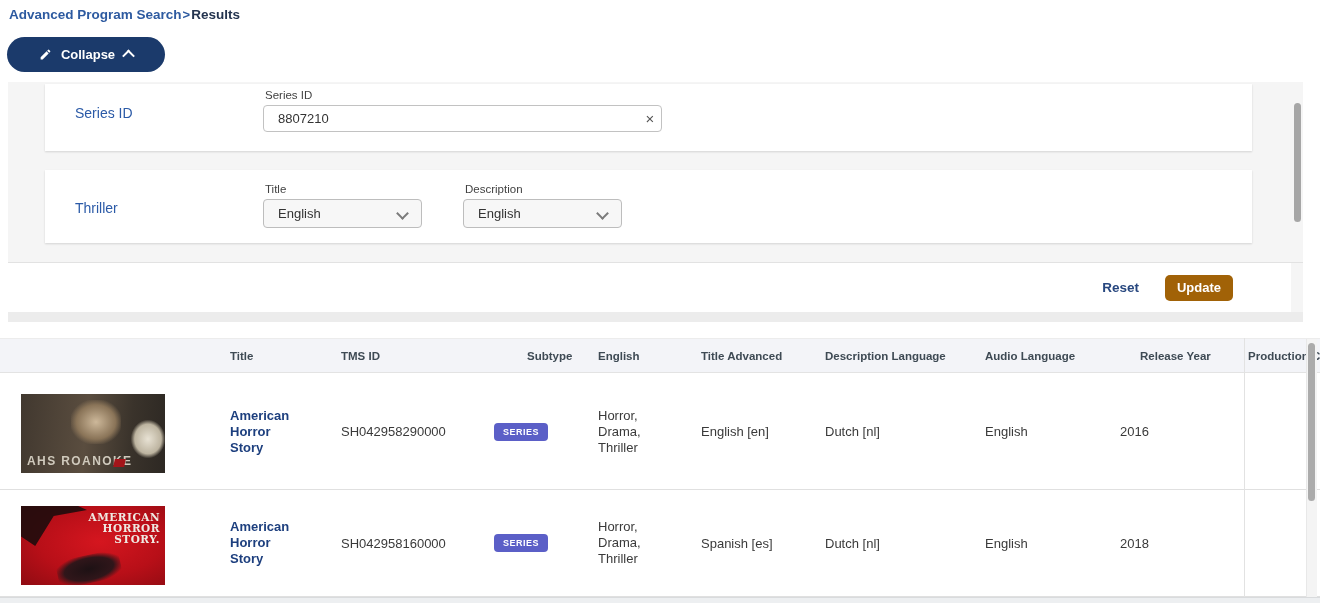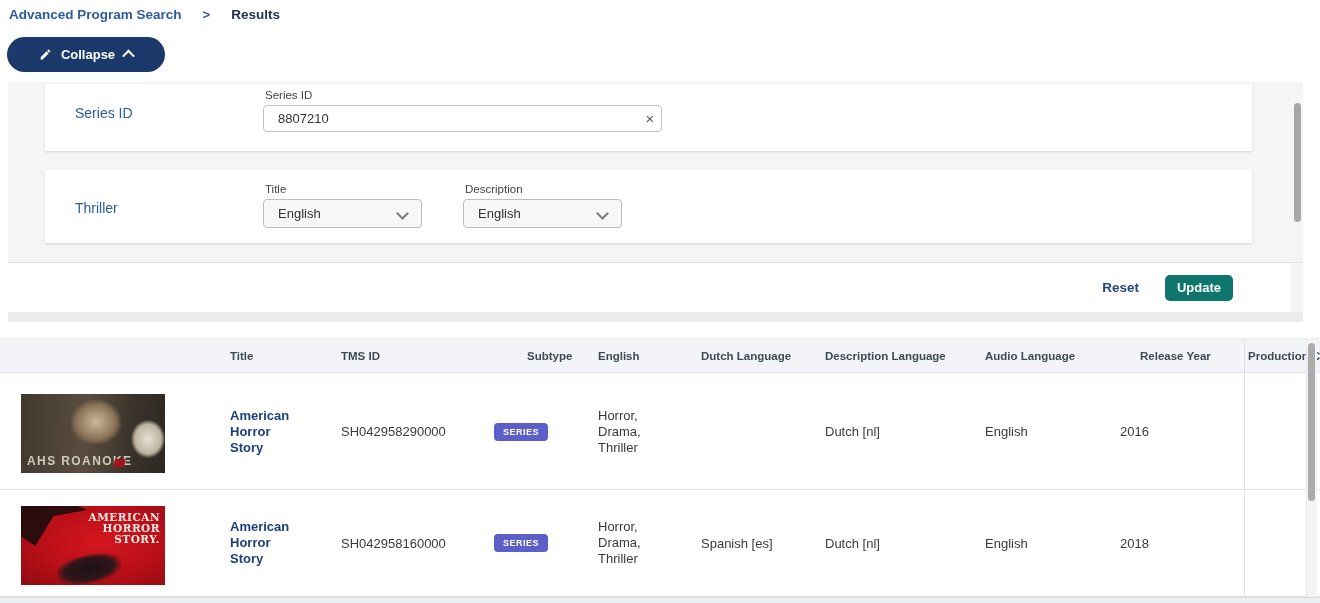--- a/index.html
+++ b/index.html
@@ -1,20 +1,20 @@
 <!DOCTYPE html>
 <html><head>
 <meta charset="utf-8">
 <style>
   html,body{margin:0;padding:0;background:#fff;}
   #app{position:relative;width:1320px;height:603px;background:#fff;overflow:hidden;
        font-family:"Liberation Sans",sans-serif;color:#333;}
 
   
-  .breadcrumb{position:absolute;left:9px;top:7px;font-size:13.5px;font-weight:bold;display:flex;gap:21px;align-items:flex-start;}
+  .breadcrumb{position:absolute;left:9px;top:7px;font-size:13.5px;font-weight:bold;display:flex;gap:1px;align-items:flex-start;}
   .bc-link{color:#2d5aa0;cursor:pointer;}
   .bc-sep{color:#2d5aa0;font-size:13px;}
   .bc-current{color:#24344f;}
 
   
   .collapse-btn{position:absolute;left:7px;top:37px;width:158px;height:35px;border-radius:18px;
       background:#1b3a6b;color:#fff;display:flex;align-items:center;justify-content:center;gap:9px;
       font-size:13px;font-weight:bold;border:none;cursor:pointer;}
   .chev-up{width:7px;height:7px;border-left:2px solid #fff;border-top:2px solid #fff;
       transform:rotate(45deg) translate(1px,1px);}
@@ -35,21 +35,21 @@
       border-radius:4px;background:#f7f7f7;font-size:13px;color:#333;display:flex;align-items:center;
       padding-left:14px;cursor:pointer;}
   .sel-title{left:218px;} .sel-desc{left:418px;}
   .chev-down{position:absolute;right:14px;top:9px;width:7px;height:7px;border-left:2px solid #7b7b7b;
       border-bottom:2px solid #7b7b7b;transform:rotate(-45deg);}
   .form-vscroll{position:absolute;left:1286px;top:21px;width:7px;height:119px;background:#a6a6a6;border-radius:4px;}
   .form-divider{position:absolute;left:0;top:180px;width:100%;height:1px;background:#e2e2e2;}
   .form-footer{position:absolute;left:0;top:181px;width:1283px;height:49px;background:#fff;
       display:flex;align-items:center;justify-content:flex-end;gap:26px;padding-right:58px;box-sizing:border-box;}
   .reset-link{color:#27477f;font-size:13.5px;font-weight:bold;cursor:pointer;}
-  .update-btn{width:68px;height:26px;background:#0f766e;color:#fff;border:none;border-radius:5px;
+  .update-btn{width:68px;height:26px;background:#a16207;color:#fff;border:none;border-radius:5px;
       font-size:13px;font-weight:bold;cursor:pointer;}
   .panel-bottom-strip{position:absolute;left:0;top:230px;width:100%;height:10px;background:#ececec;}
 
   
   .thead{position:absolute;left:0;top:338px;width:1320px;height:35px;background:#f3f4f8;
       border-top:1px solid #ececec;border-bottom:1px solid #e3e3e3;box-sizing:border-box;}
   .hcell{position:absolute;top:0;height:35px;line-height:35px;font-size:11.5px;font-weight:bold;
       color:#3e4a54;white-space:nowrap;}
   .c-title{left:230px;} .c-tms{left:341px;} .c-sub{left:495px;margin-left:32px;} .c-gen{left:598px;}
   .c-tl{left:701px;} .c-dl{left:825px;} .c-al{left:985px;} .c-ry{left:1140px;} .c-pc{left:1248px;}
@@ -139,21 +139,21 @@
     </div>
 
     <div class="panel-bottom-strip"></div>
   </div>
 
   <div class="thead">
     <span class="hcell c-title">Title</span>
     <span class="hcell c-tms">TMS ID</span>
     <span class="hcell c-sub">Subtype</span>
     <span class="hcell c-gen">English</span>
-    <span class="hcell c-tl">Dutch Language</span>
+    <span class="hcell c-tl">Title Advanced</span>
     <span class="hcell c-dl">Description Language</span>
     <span class="hcell c-al">Audio Language</span>
     <span class="hcell c-ry">Release Year</span>
     <span class="hcell c-pc">Production Com</span>
   </div>
 
   <div class="trow row1">
     <div class="poster p1">
       <div class="hand"></div>
       <div class="collar"></div>
@@ -161,20 +161,21 @@
       <span class="red-mark"></span>
     </div>
     <div class="cell wrap title-cell">
         <span class="title-link">American Horror Story</span>
       </div>
     <div class="cell" style="left:341px;">SH042958290000</div>
     <div class="cell" style="left:494px;">
         <span class="badge">SERIES</span>
       </div>
     <div class="cell wrap gen-cell">Horror, Drama, Thriller</div>
+    <div class="cell" style="left:701px;">English [en]</div>
     <div class="cell" style="left:825px;">Dutch [nl]</div>
     <div class="cell" style="left:985px;">English</div>
     <div class="cell" style="left:1120px;">2016</div>
     <div class="cell" style="left:1248px;"></div>
   </div>
 
   <div class="trow row2">
     <div class="poster p2">
       <div class="tentacle"></div>
       <div class="figure"></div>

